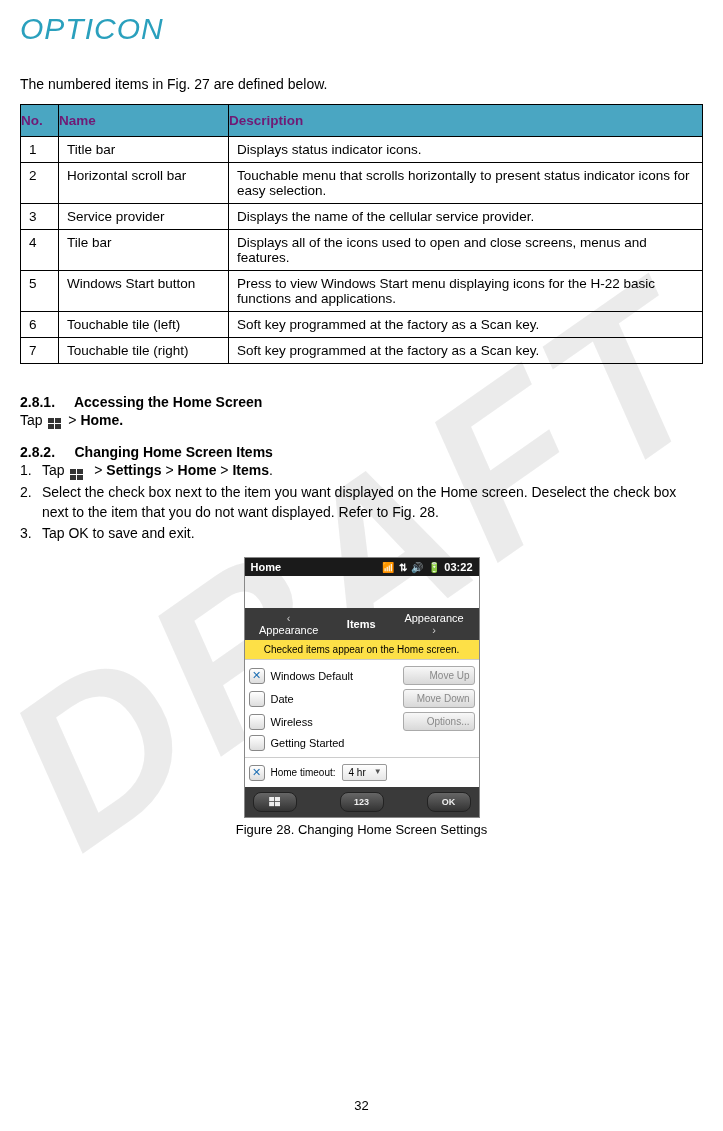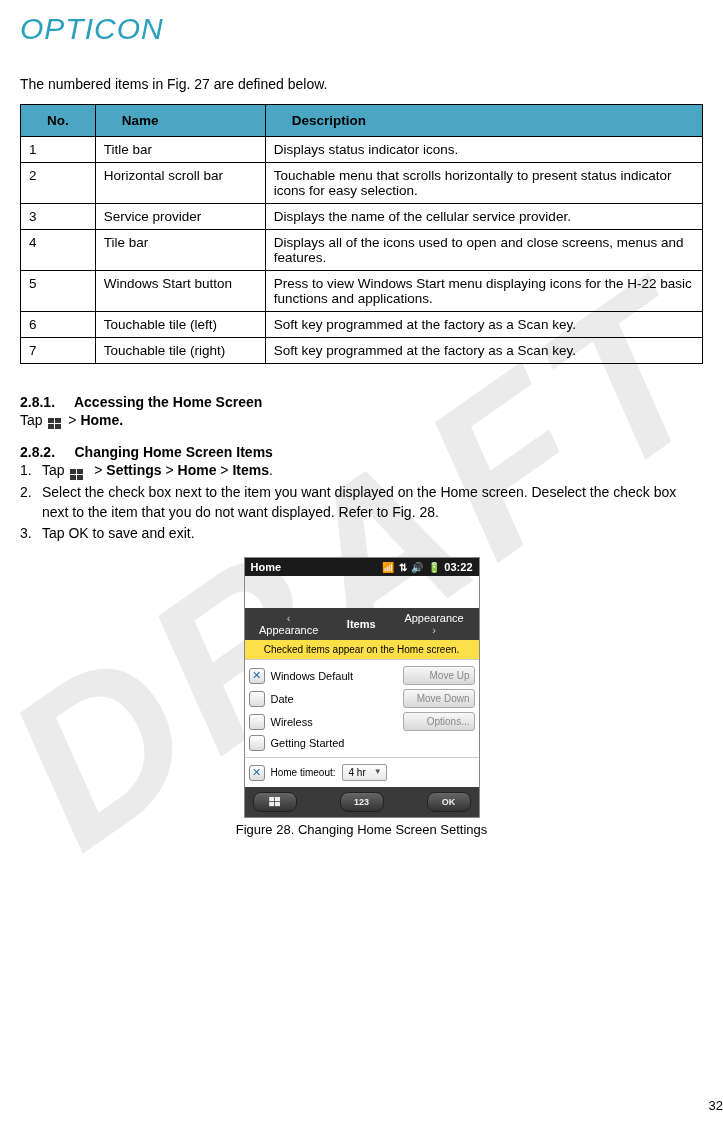--- a/index.html
+++ b/index.html
@@ -46,24 +46,24 @@
       font-size: 14px;
     }
     table.def {
       width: 100%;
       border-collapse: collapse;
       margin-bottom: 30px;
       font-size: 13.5px;
     }
     table.def th {
       background: #4aa6c2;
-      color: #000000;
+      color: #701a75;
       font-weight: bold;
       text-align: left;
-      padding: 8px 26px;
+      padding: 8px 0;
       border: 1px solid #000;
     }
     table.def td {
       border: 1px solid #000;
       padding: 5px 8px;
       vertical-align: top;
     }
     table.def td.no { width: 38px; }
     table.def td.name { width: 170px; }
     .section-h {
@@ -203,21 +203,21 @@
       font-weight: bold;
     }
     .fig-caption {
       font-size: 13px;
       margin-top: 4px;
     }
     .page-number {
       position: absolute;
       bottom: 18px;
       left: 0; right: 0;
-      text-align: right;
+      text-align: center;
       font-size: 13px;
     }
     b { font-weight: bold; }
   </style>
 </head>
 <body>
 
 <div class="watermark">DRAFT</div>
 
 <div class="page">

